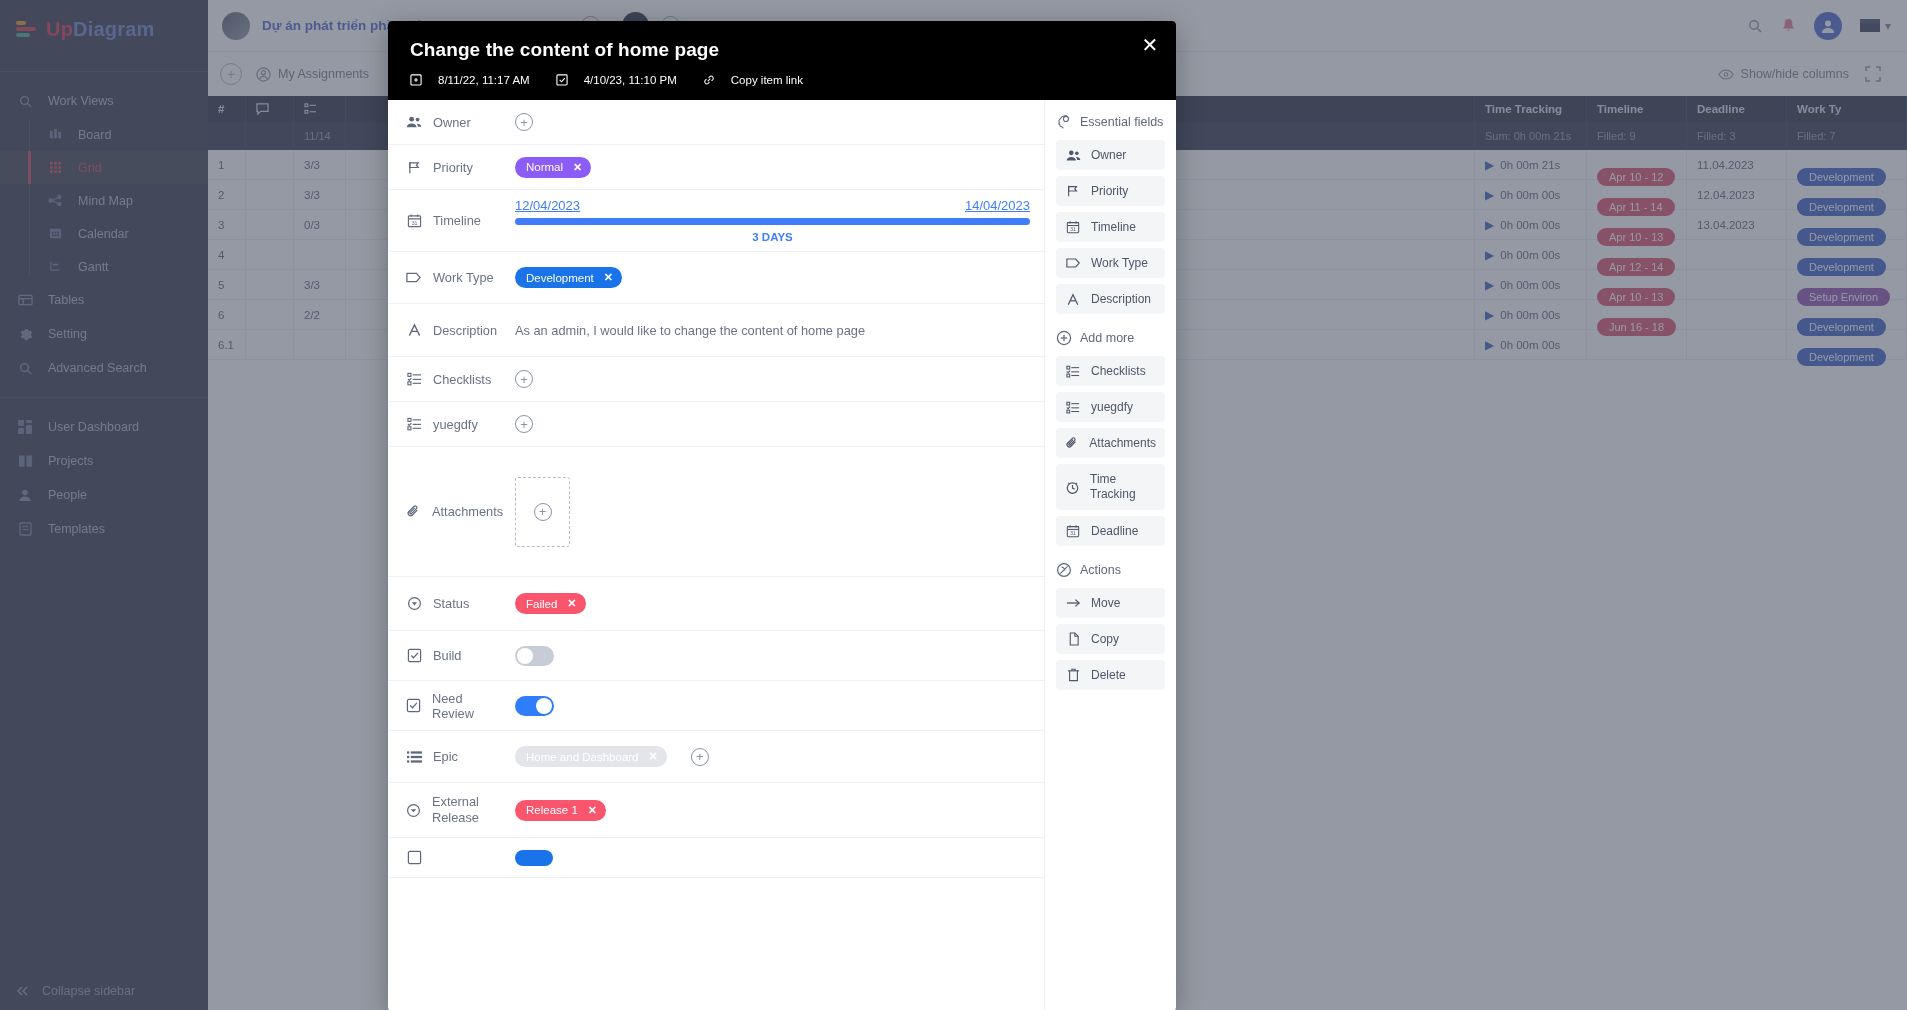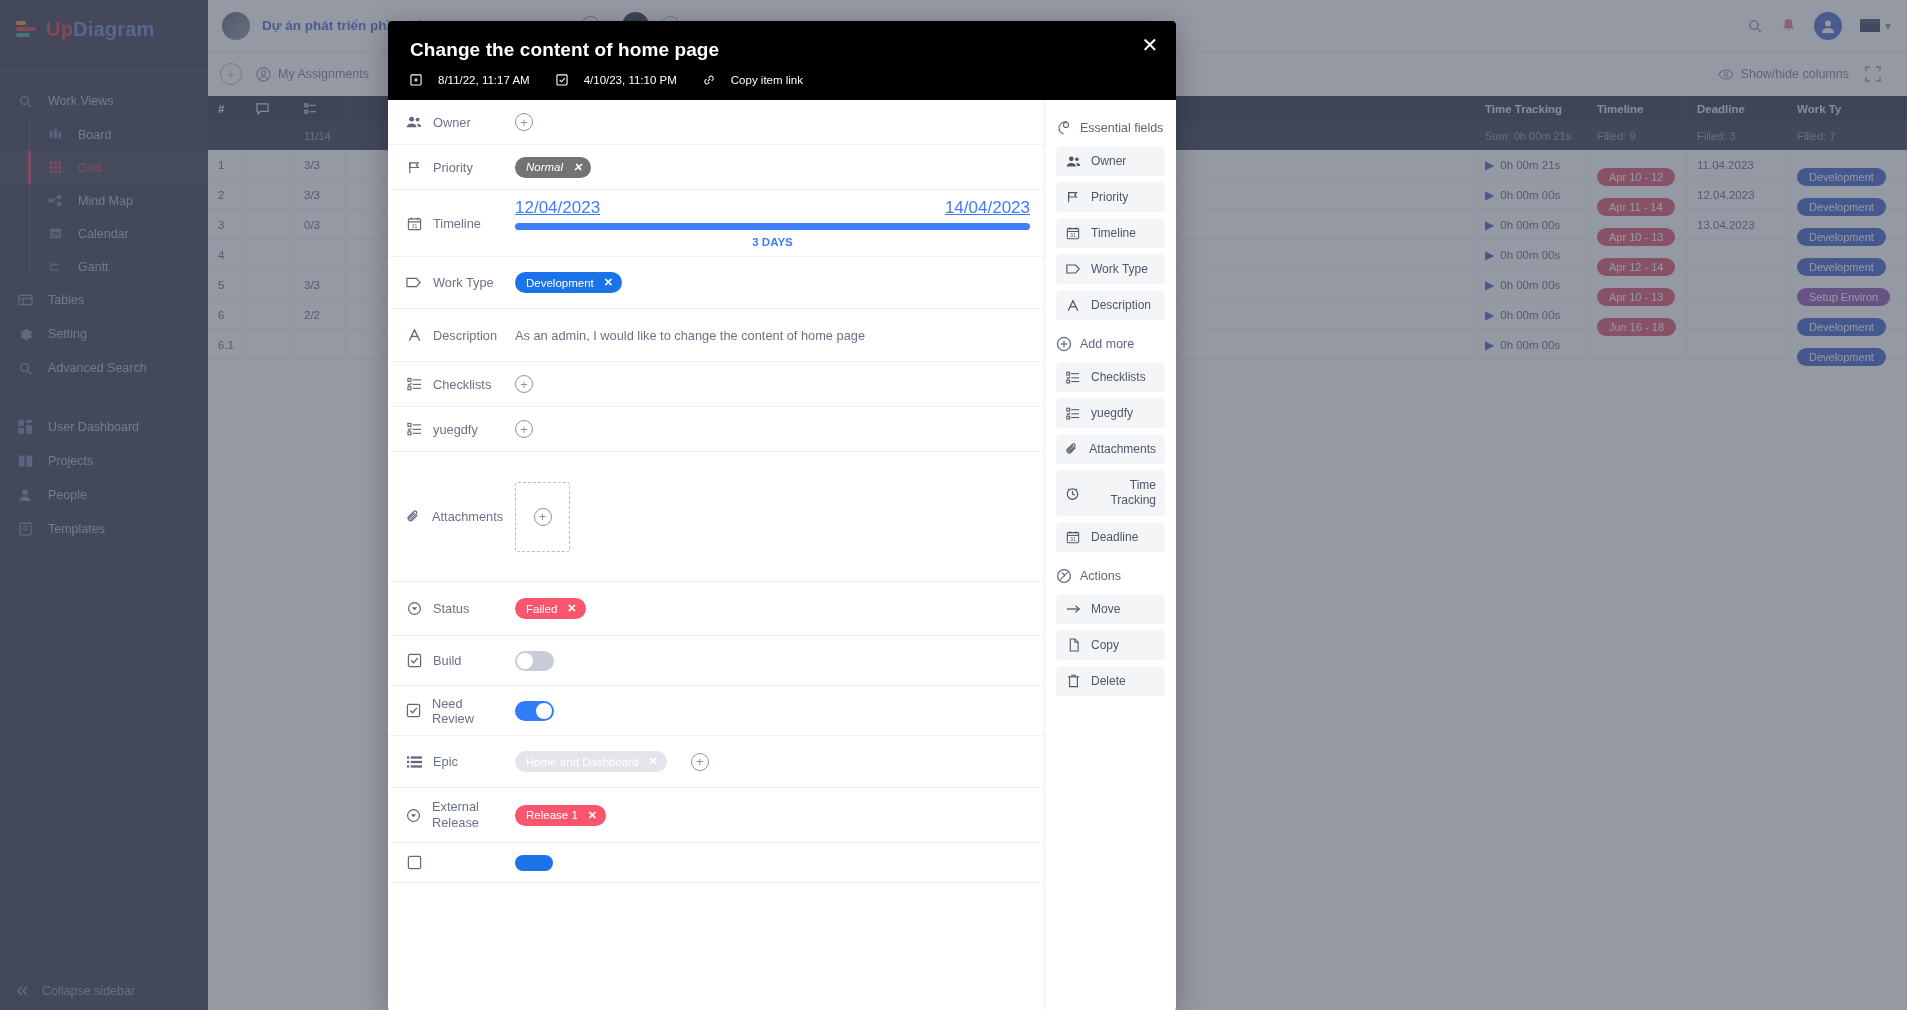--- a/index.html
+++ b/index.html
@@ -114,46 +114,46 @@
     padding-left: 18px; font-size: 12.8px; color:#6a7287;
   }
   .flabel .ficon { width:16px; display:flex; justify-content:center; color:#5f677c; }
   .fvalue { flex:1; display:flex; align-items:center; padding: 10px 14px; }
   .add-circle {
     width: 18px;height:18px;border-radius:50%;border:1.3px solid #8b93ab; color:#8b93ab;
     display:flex;align-items:center;justify-content:center;font-size:13px;line-height:1; cursor:pointer;
   }
   .tag { border-radius:11px; padding: 4px 9px 4px 11px; font-size:11.5px; color:#fff; display:inline-flex; align-items:center; gap:10px; }
   .tag .tx { font-weight:bold; font-size:11px; cursor:pointer;}
-  .tag-green { background:#737373;font-style:italic; }
+  .tag-green { background:#8b5cf6; }
   .tag-blue  { background:#1a73e8; }
   .tag-rose  { background:#f9556d; }
   .tag-grey  { background:#e3e5ea; color:#fff; }
   .tag-grey .tx { color:#fff; }
 
   .timeline-wrap { flex:1; padding: 8px 14px 8px 14px; }
-  .tl-dates { display:flex; justify-content:space-between; font-size:17px; color:#3f7dfb; }
+  .tl-dates { display:flex; justify-content:space-between; font-size:13px; color:#3f7dfb; }
   .tl-dates span { text-decoration: underline; cursor:pointer; }
   .tl-bar { height: 7px; border-radius: 4px; background:#3f7dfb; margin-top: 5px; }
   .tl-days { text-align:center; font-size:11.5px; font-weight:bold; color:#3f7dfb; margin-top: 6px; }
 
   .desc-text { font-size: 12.8px; color:#6a7287; }
 
   .attach-box {
     width: 55px; height: 70px; border: 1.3px dashed #b6bccb; border-radius: 3px;
     display:flex; align-items:center; justify-content:center; cursor:pointer;
   }
 
   .toggle { width: 39px; height: 20px; border-radius: 10px; position:relative; cursor:pointer; }
   .toggle .knob { position:absolute; top:2px; width:16px;height:16px;border-radius:50%;background:#fff; }
   .toggle.on  { background:#2f7dfb; } .toggle.on .knob  { right:2px; }
   .toggle.off { background:#c8ccd6; } .toggle.off .knob { left:2px; }
 
   
-  .side-panel { width: 131px; padding: 20px 11px; text-align: right; }
+  .side-panel { width: 131px; padding: 14px 11px; }
   .sp-head { display:flex; align-items:center; gap: 8px; font-size: 12.5px; color:#5f677c; margin-bottom: 10px; }
   .sp-btn {
     display:flex; align-items:center; gap: 10px; background:#f4f5f7; border-radius:4px;
     padding: 8px 9px; margin-bottom: 6px; font-size: 12px; color:#4e5668; cursor:pointer;
   }
   .sp-btn .spi { width:16px; display:flex; justify-content:center; color:#4e5668; }
   .sp-sub { margin-top: 16px; }
   svg { display:block; }
 </style>
 </head>

